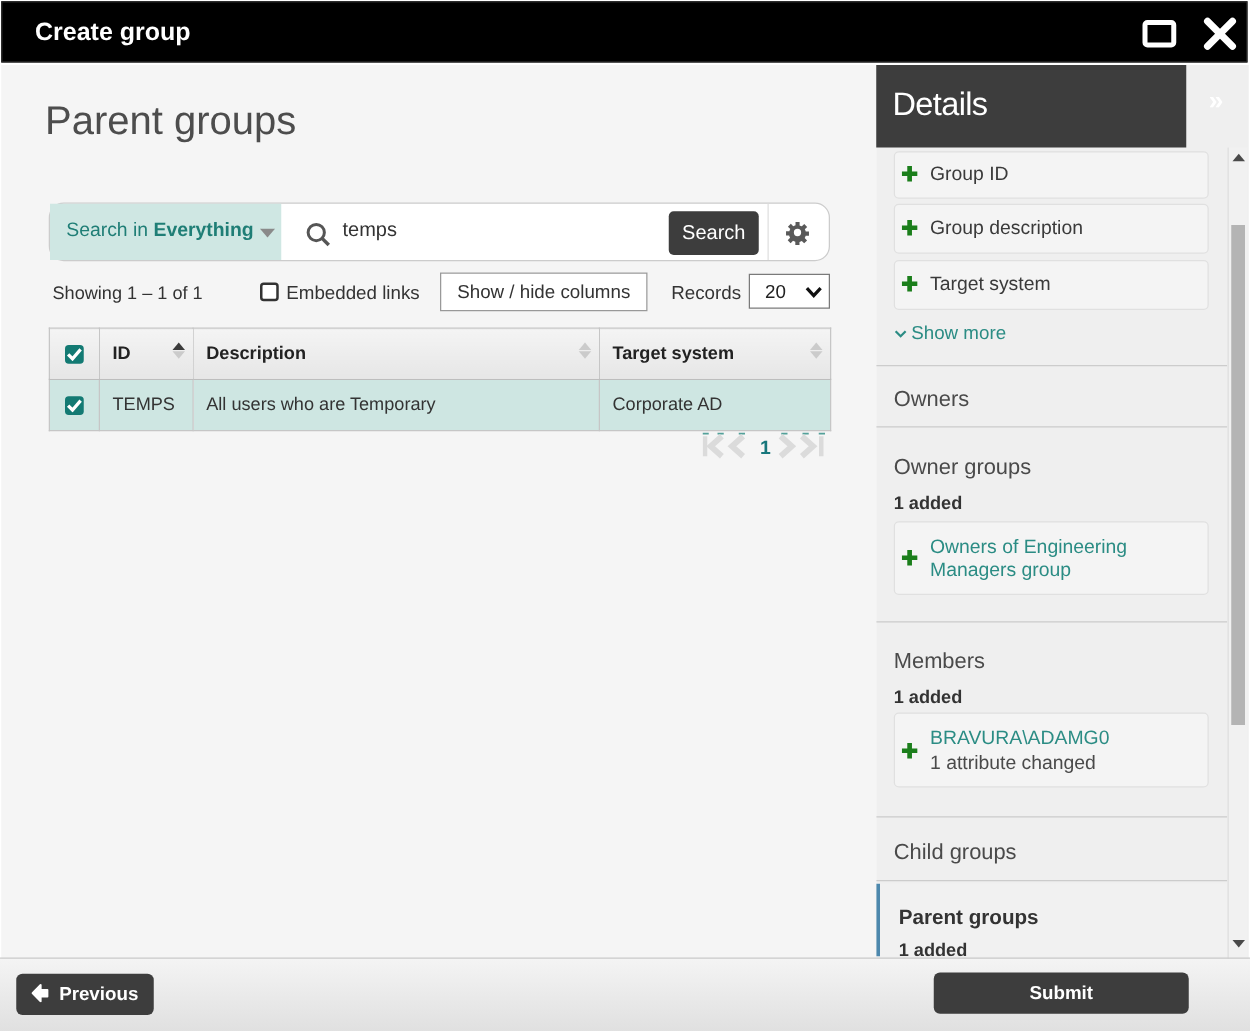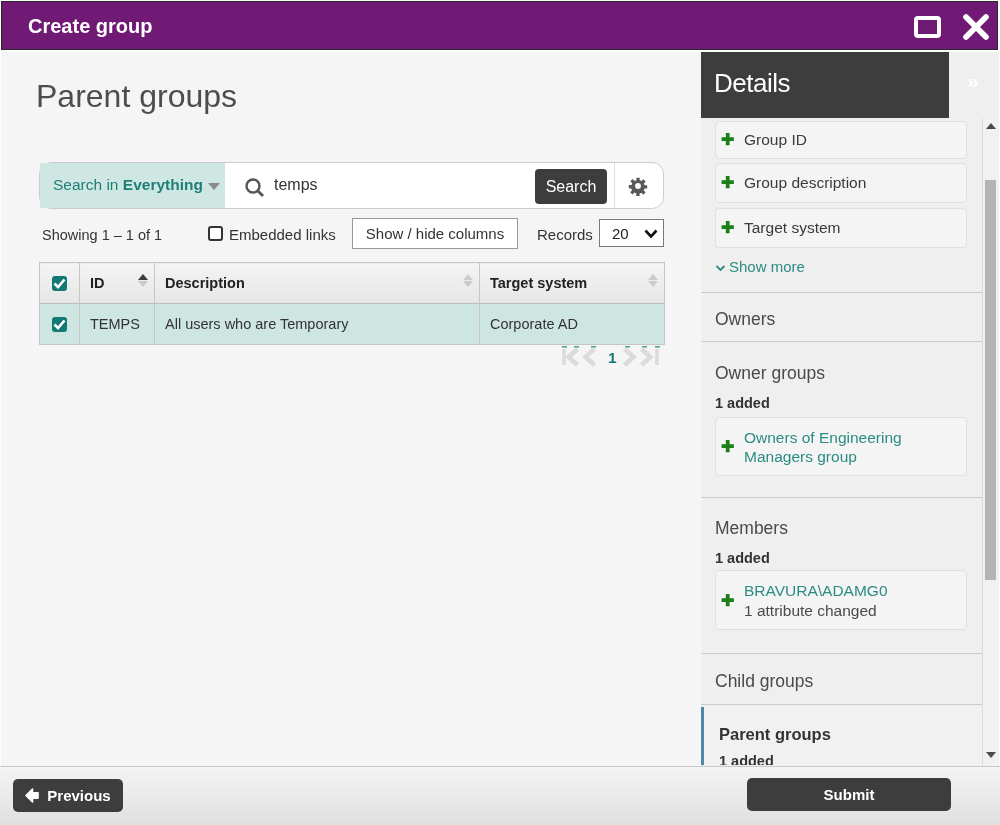--- a/index.html
+++ b/index.html
@@ -1,19 +1,19 @@
 <!DOCTYPE html>
 <html><head>
 <meta charset="utf-8">
 <style>
 * { margin:0; padding:0; box-sizing:border-box; }
 html,body { width:1000px; height:825px; background:#ffffff; font-family:"Liberation Sans", sans-serif; overflow:hidden; }
 
 
-#titlebar { position:absolute; left:1px; top:1px; width:997px; height:49px; background:#701a75; border:1px solid #282828; }
+#titlebar { position:absolute; left:1px; top:1px; width:997px; height:49px; background:#000000; border:1px solid #282828; }
 #titlebar .title { position:absolute; left:26px; top:13px; color:#fff; font-size:20px; font-weight:bold; }
 #maxbtn { position:absolute; left:912px; top:14px; width:27px; height:22px; border:4px solid #fff; border-radius:4px; }
 #closebtn { position:absolute; left:960px; top:11px; width:28px; height:28px; }
 
 
 #main { position:absolute; left:1px; top:52px; width:700px; height:715px; background:#f5f5f5; }
 #h1 { position:absolute; left:35px; top:26px; font-size:32px; color:#4d4d4d; }
 
 
 #searchwrap { position:absolute; left:38px; top:110px; width:625px; height:47px; background:#fff; border:1px solid #ccc; border-radius:12px; }

